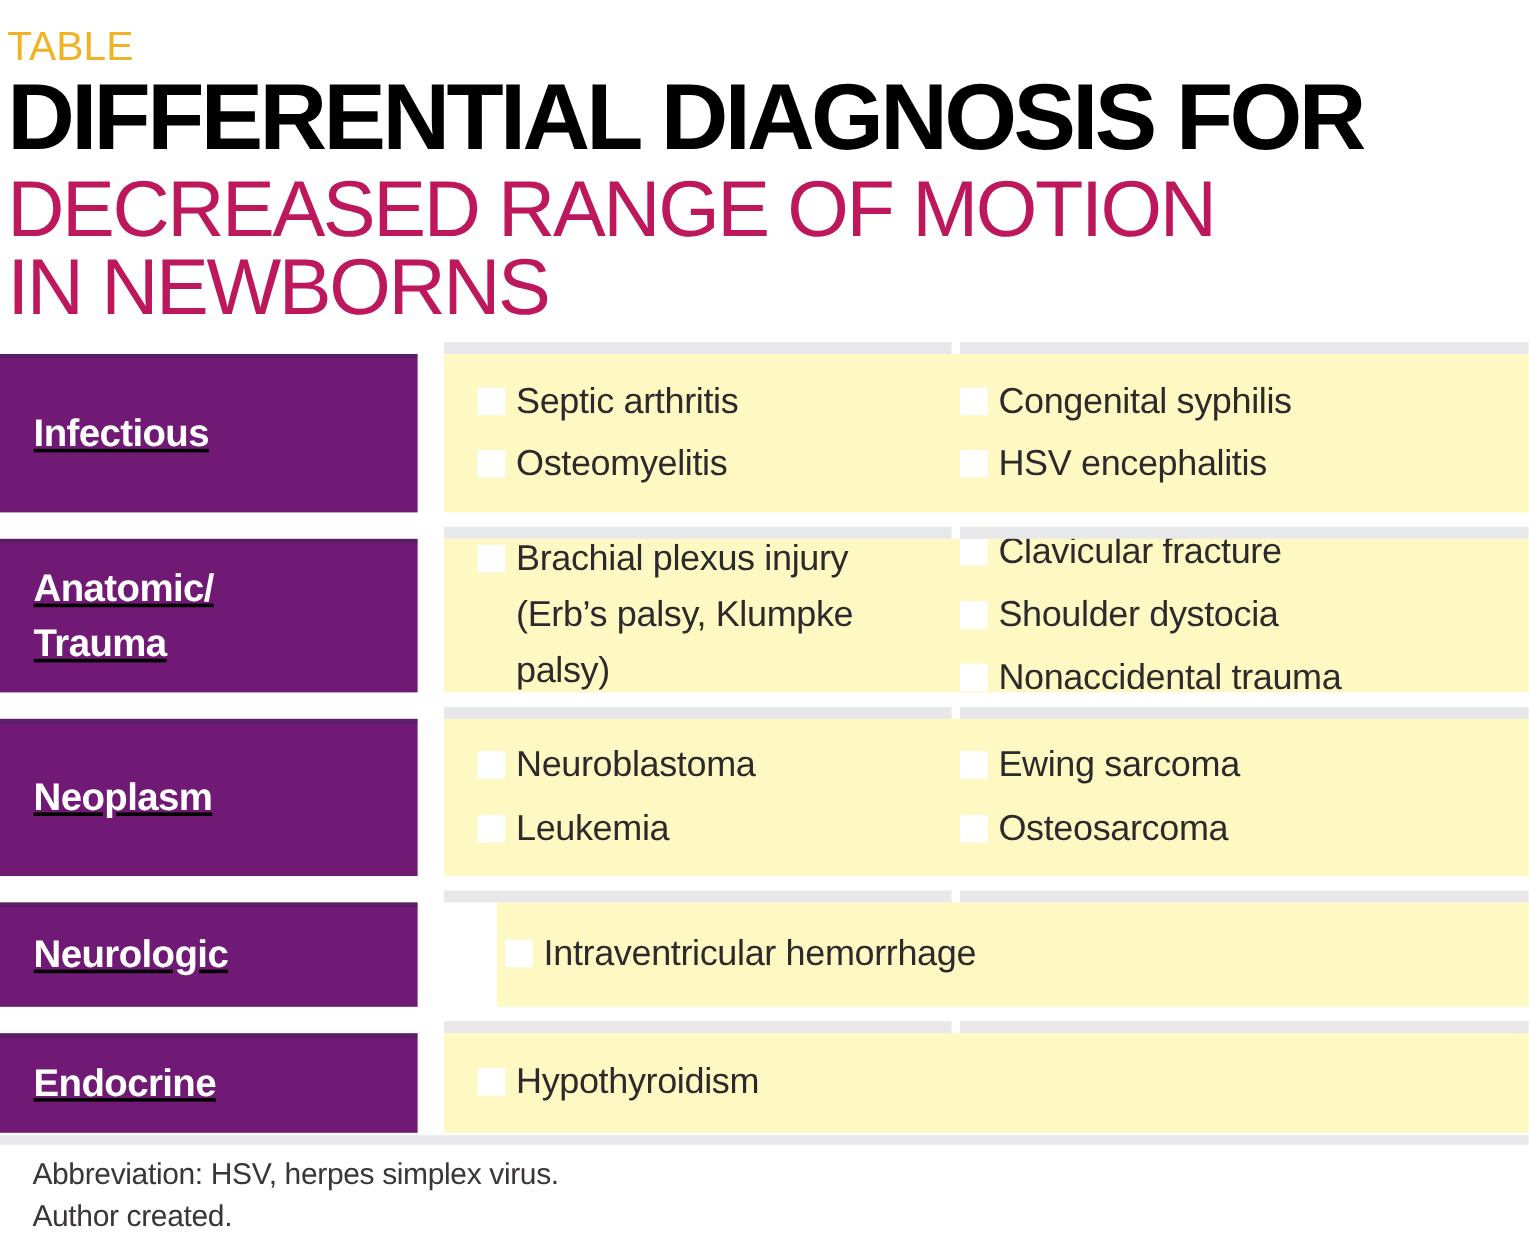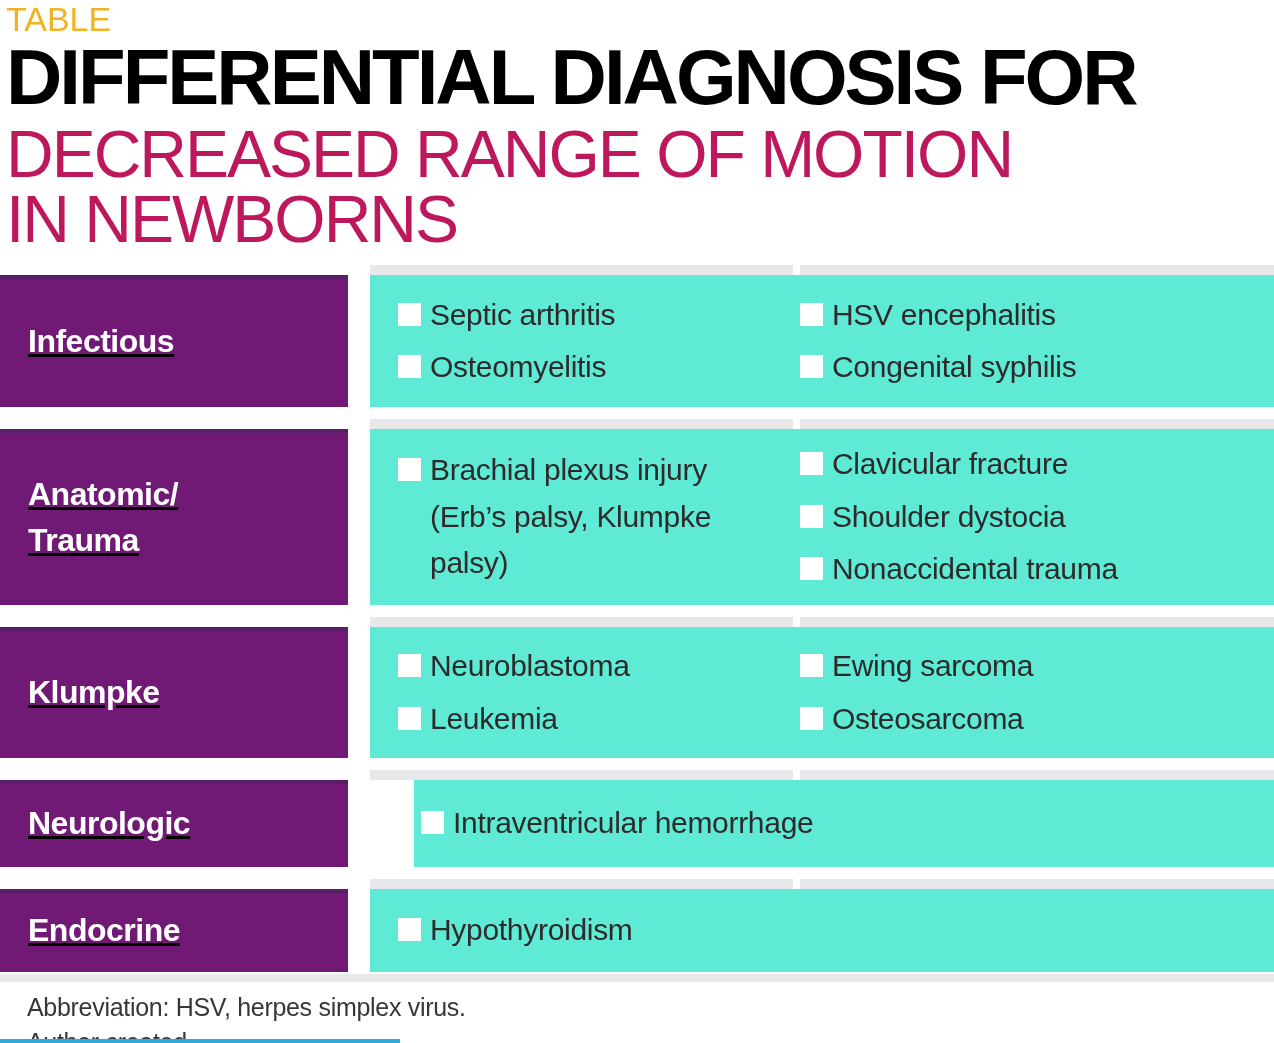--- a/index.html
+++ b/index.html
@@ -12,21 +12,21 @@
     font-family: "Liberation Sans", "DejaVu Sans", sans-serif;
   }
   .page {
     position: relative;
     width: 1274px;
     height: 1043px;
     background: #ffffff;
   }
 
   
-  .heading { padding: 2px 0 0 6px; }
+  .heading { padding: 2px 0 0 6px; margin-top: 20px; }
   .kicker {
     font-size: 34px;
     line-height: 34px;
     letter-spacing: 0px;
     color: #F0B323;
     font-weight: normal;
   }
   .title-bold {
     margin-top: 10px;
     font-size: 78px;
@@ -47,21 +47,21 @@
 
   
   .dxtable { margin-top: 23px; }
   .row {
     position: relative;
     display: flex;
     align-items: stretch;
   }
   .row + .row { margin-top: 22px; }
   .r1 { height: 132px; }
-  .r2 { height: 176px; }
+  .r2 { height: 128px; }
   .r3 { height: 131px; }
   .r4 { height: 87px; gap: 44px; }
   .r5 { height: 83px; }
 
   
   .strip {
     position: absolute;
     top: -10px;
     left: 370px;
     right: 0;
@@ -87,21 +87,21 @@
     font-weight: bold;
     font-size: 32px;
     line-height: 1.45;
     letter-spacing: -0.5px;
     white-space: pre-line;
   }
 
   .body {
     flex: 1;
     margin-left: 22px;
-    background: #5eead4;
+    background: #fef9c3;
     display: flex;
     justify-content: space-between;
   }
   .col {
     display: flex;
     flex-direction: column;
     justify-content: center;
     box-sizing: border-box;
   }
   .col-a { width: 423px; flex: 0 0 423px; padding: 8px 6px 8px 28px; }
@@ -175,25 +175,25 @@
             <span class="item-text">Septic arthritis</span>
           </div>
           <div class="item">
             <span class="bullet"></span>
             <span class="item-text">Osteomyelitis</span>
           </div>
         </div>
         <div class="col col-b">
           <div class="item">
             <span class="bullet"></span>
+            <span class="item-text">Congenital syphilis</span>
+          </div>
+          <div class="item">
+            <span class="bullet"></span>
             <span class="item-text">HSV encephalitis</span>
-          </div>
-          <div class="item">
-            <span class="bullet"></span>
-            <span class="item-text">Congenital syphilis</span>
           </div>
         </div>
       </div>
     </div>
 
     <div class="row r2">
       <div class="strip">
         <div class="strip-a"></div>
         <div class="strip-b"></div>
       </div>
@@ -224,21 +224,21 @@
         </div>
       </div>
     </div>
 
     <div class="row r3">
       <div class="strip">
         <div class="strip-a"></div>
         <div class="strip-b"></div>
       </div>
       <div class="cat">
-        <span class="cat-label">Klumpke</span>
+        <span class="cat-label">Neoplasm</span>
       </div>
       <div class="body">
         <div class="col col-a">
           <div class="item">
             <span class="bullet"></span>
             <span class="item-text">Neuroblastoma</span>
           </div>
           <div class="item">
             <span class="bullet"></span>
             <span class="item-text">Leukemia</span>

